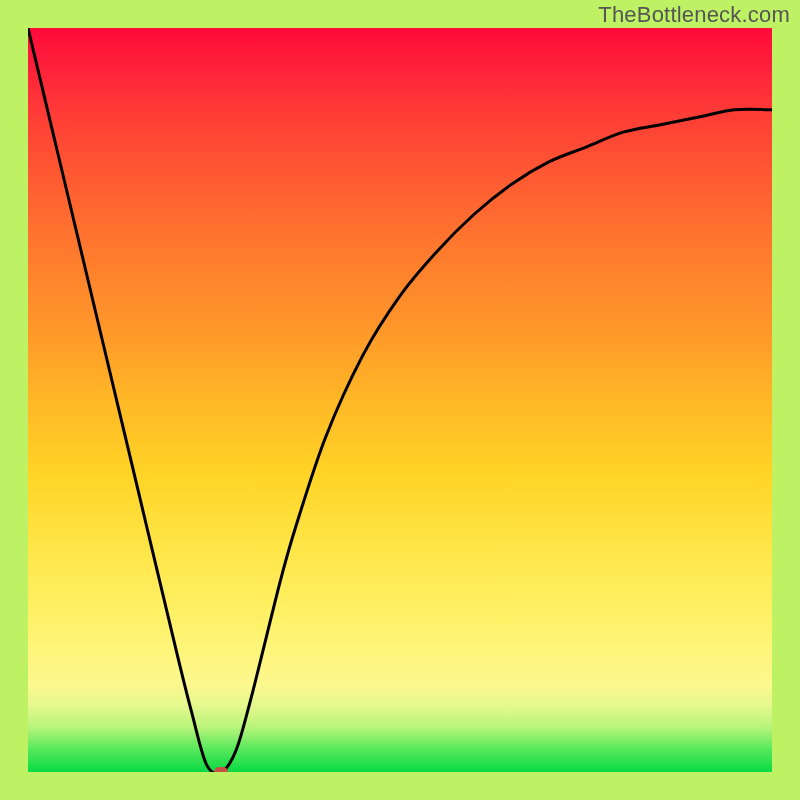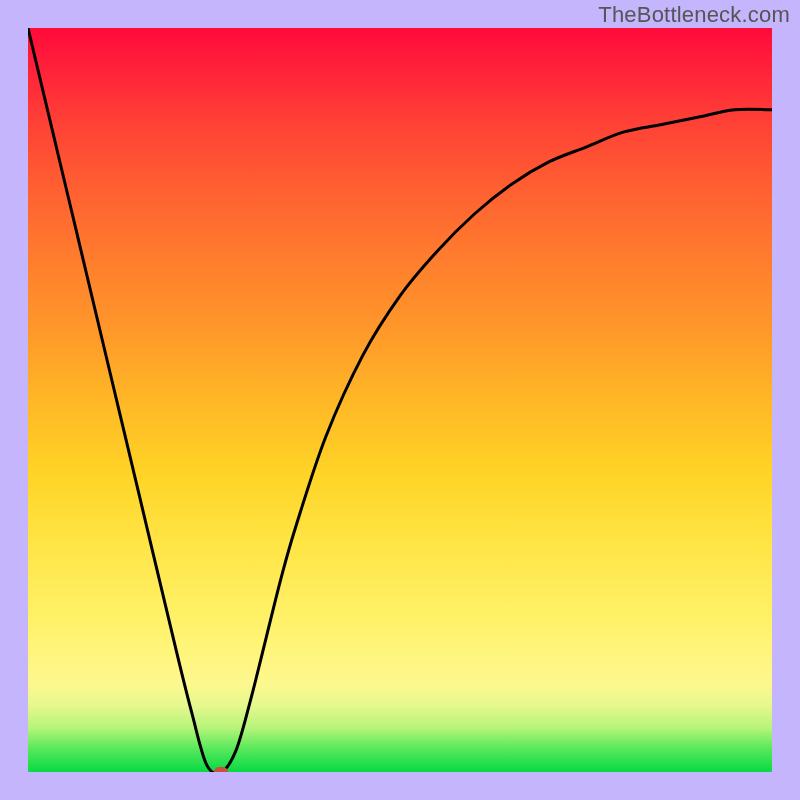--- a/index.html
+++ b/index.html
@@ -8,21 +8,21 @@
     width: 800px;
     height: 800px;
     background: #ffffff;
     font-family: Arial, Helvetica, sans-serif;
     overflow: hidden;
   }
   .container {
     position: relative;
     width: 800px;
     height: 800px;
-    background: #c4b5fd;
+    background: #bef264;
   }
   .watermark {
     position: absolute;
     top: 2px;
     right: 10px;
     color: #555555;
     font-size: 22px;
     font-weight: 500;
     letter-spacing: 0.2px;
     z-index: 5;

